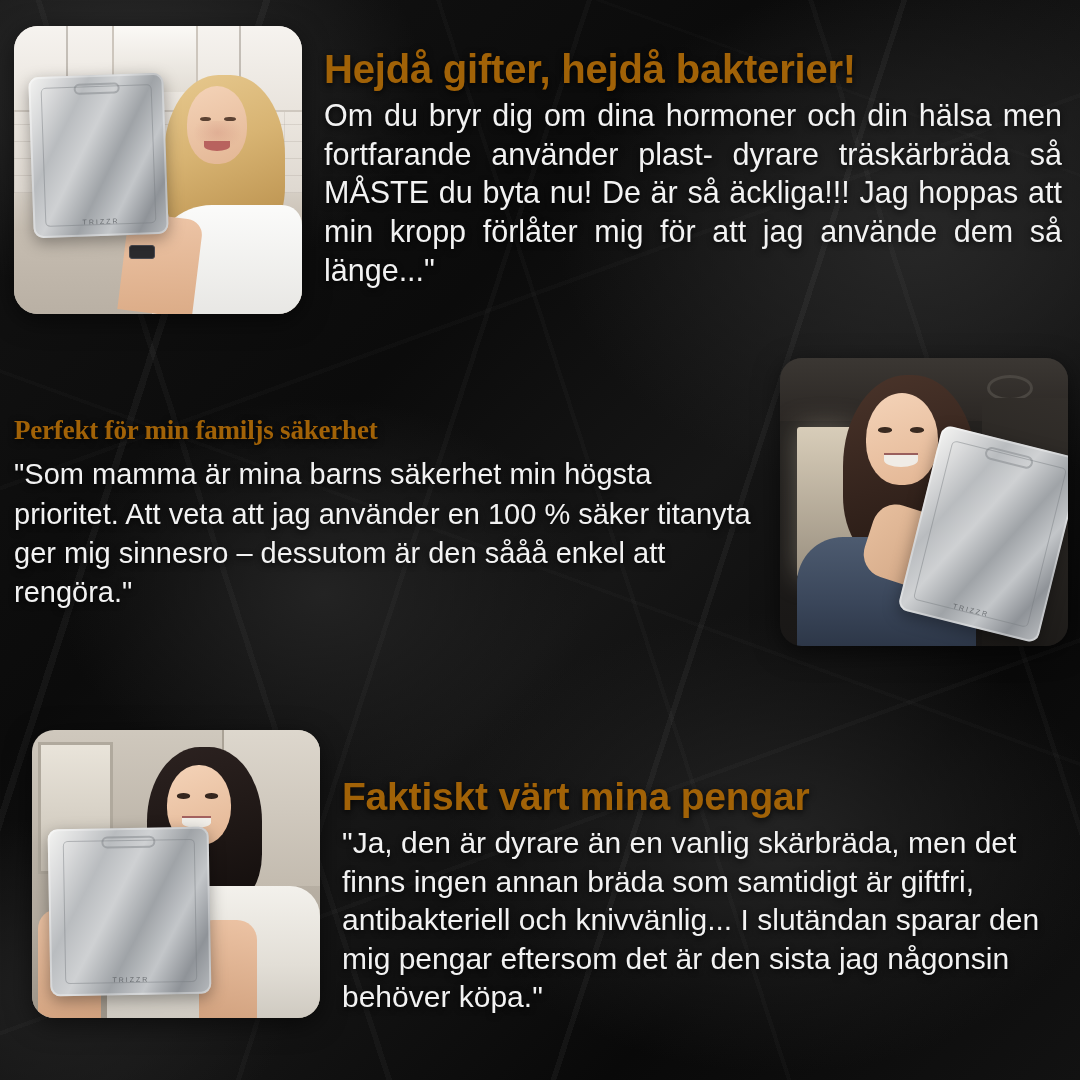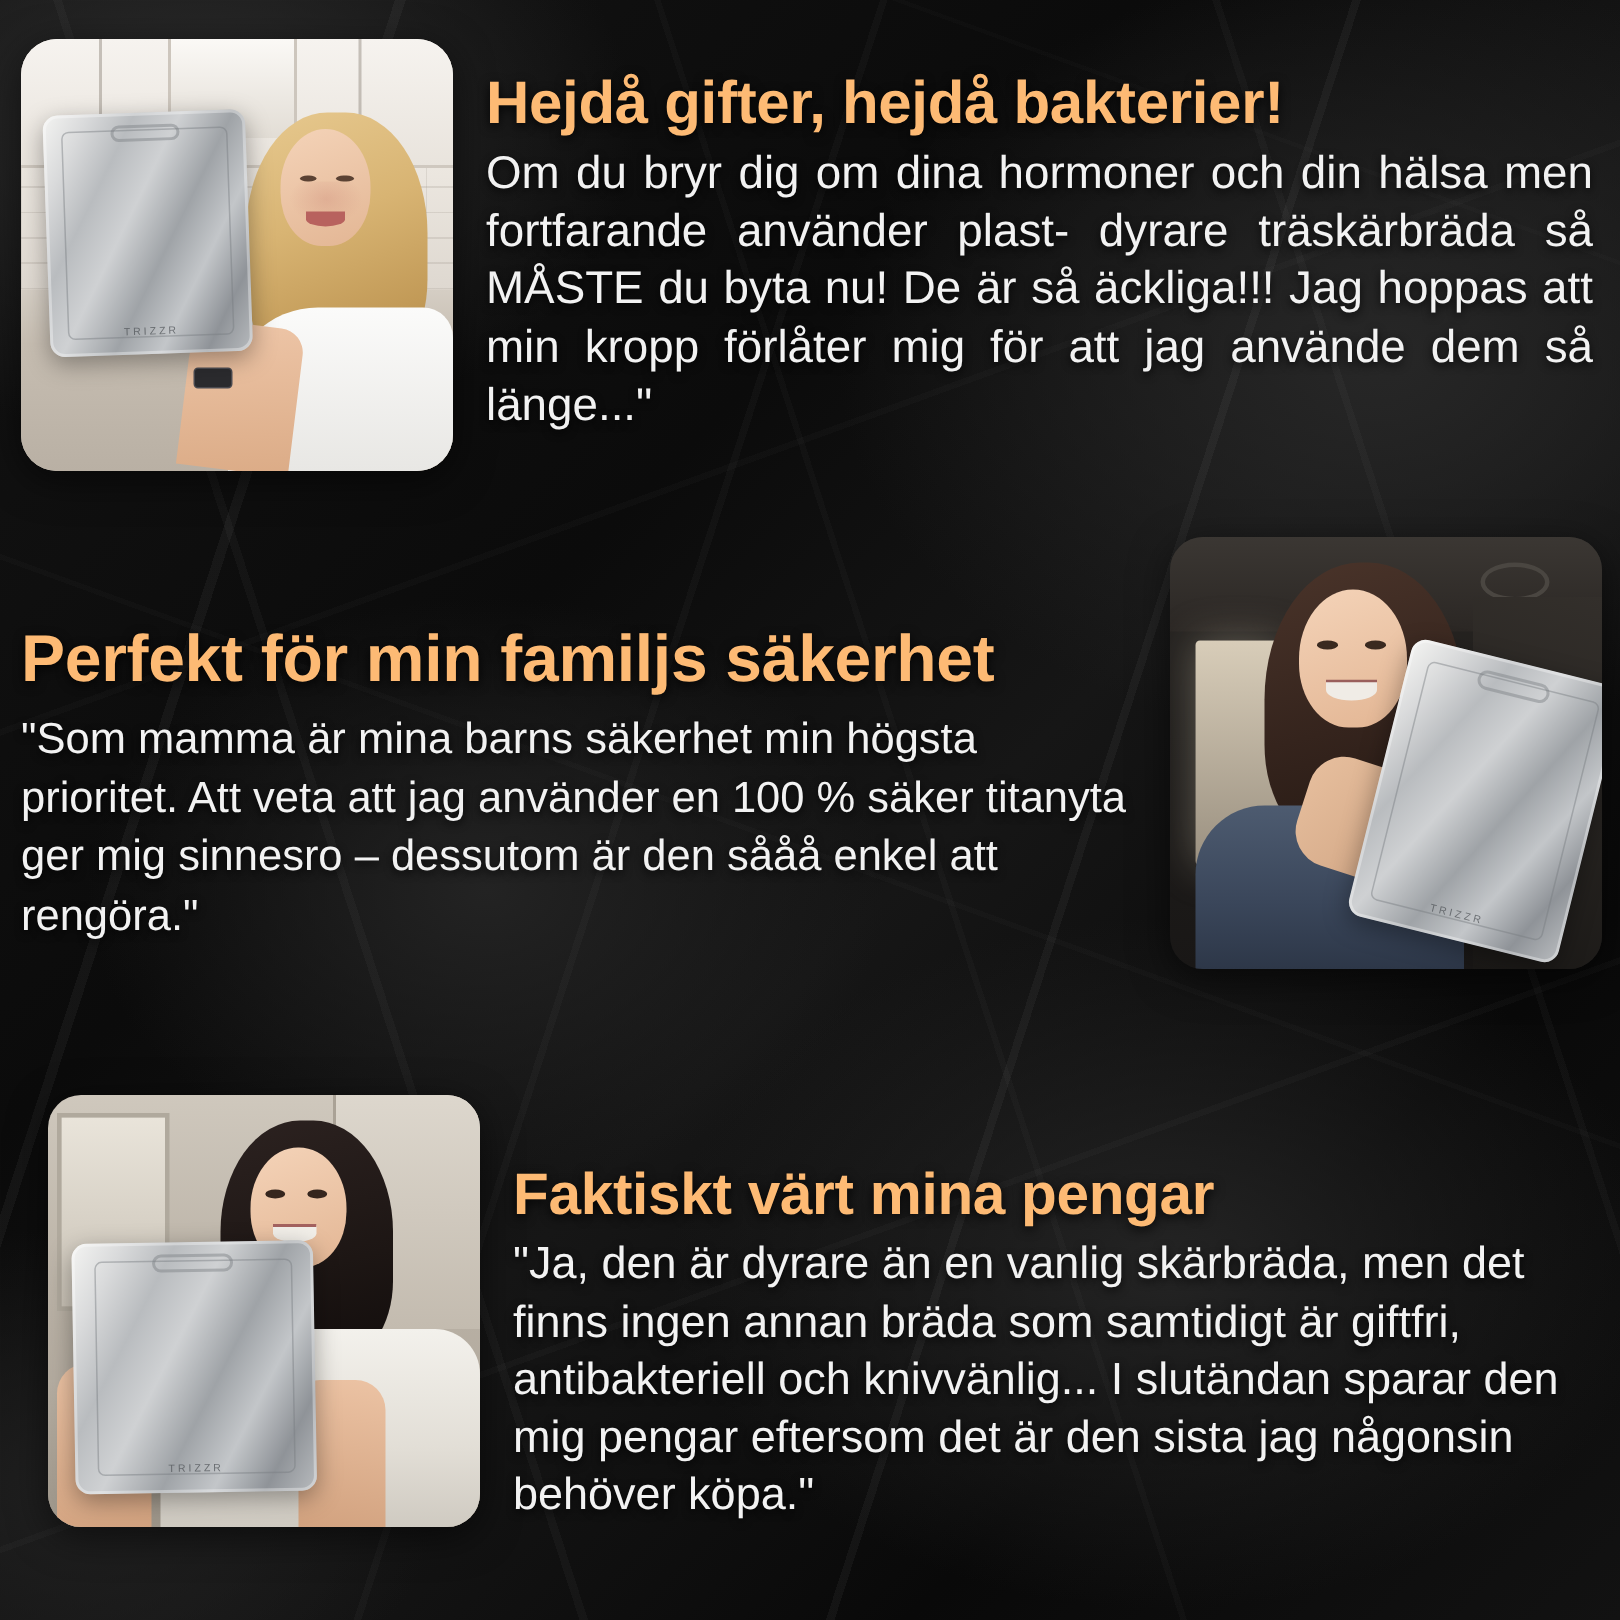--- a/index.html
+++ b/index.html
@@ -51,21 +51,21 @@
     border-radius: 22px;
     overflow: hidden;
     position: relative;
     flex: none;
     box-shadow: 0 6px 26px rgba(0,0,0,0.55);
   }
 
   .copy { position: relative; }
 
   .headline {
-    color: #fdba74;
+    color: #a16207;
     font-weight: bold;
     letter-spacing: -0.2px;
     text-shadow: 0 2px 7px rgba(0,0,0,0.85);
     line-height: 1.08;
   }
 
   .quote {
     color: #f2f2f2;
     text-shadow: 0 2px 6px rgba(0,0,0,0.8);
   }
@@ -78,21 +78,21 @@
   #block-1 .quote {
     font-size: 30.5px;
     line-height: 1.265;
     text-align: justify;
     text-align-last: left;
   }
 
   
   #block-2 { left: 14px; top: 358px; width: 1060px; }
   #block-2 .copy { width: 745px; padding-top: 58px; }
-  #block-2 .headline { font-size: 44px; margin-bottom: 10px; }
+  #block-2 .headline { font-size: 27px; margin-bottom: 10px; font-family: Liberation Serif, serif; }
   #block-2 .quote { font-size: 29px; line-height: 1.36; }
   #block-2 .photo { width: 288px; height: 288px; position: absolute; right: 6px; top: 0; }
 
   
   #block-3 { left: 32px; top: 730px; width: 1060px; }
   #block-3 .photo { width: 288px; height: 288px; }
   #block-3 .copy { margin-left: 22px; width: 740px; padding-top: 46px; }
   #block-3 .headline { font-size: 39px; margin-bottom: 6px; }
   #block-3 .quote { font-size: 30px; line-height: 1.285; }
 

